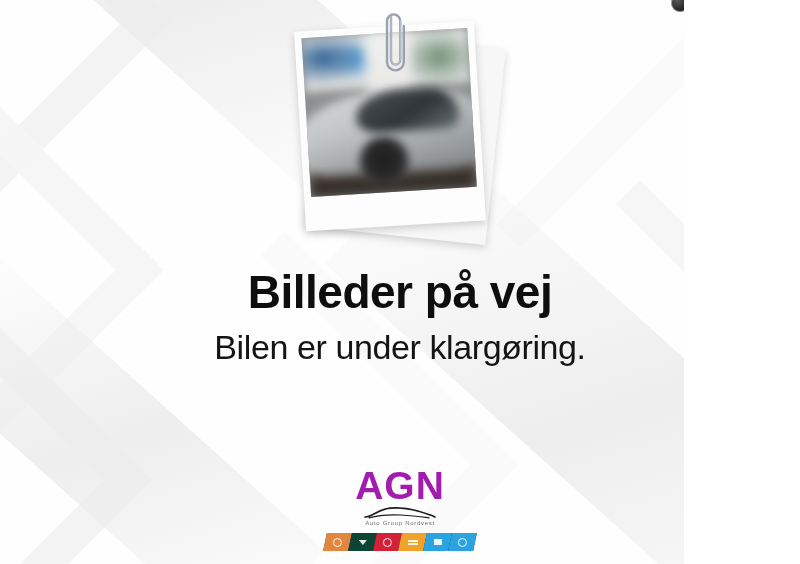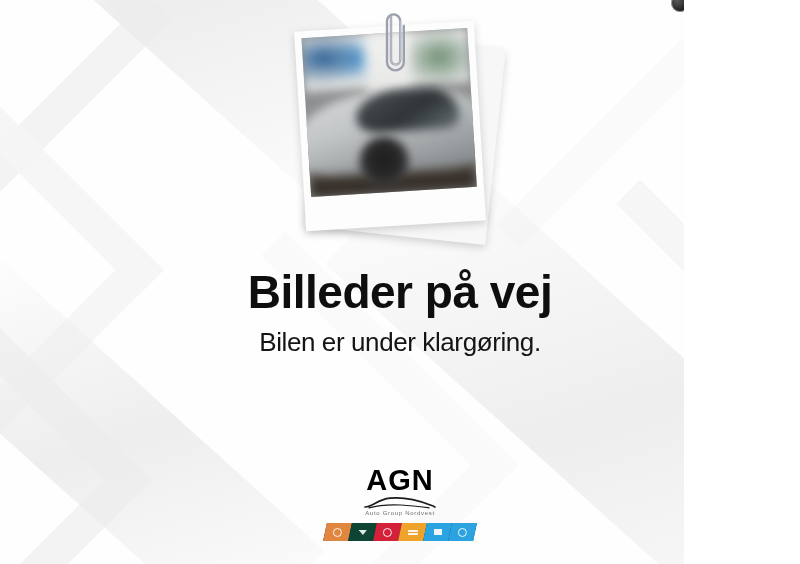--- a/index.html
+++ b/index.html
@@ -144,40 +144,40 @@
 
   .headline {
     font-size:46px;
     font-weight:bold;
     letter-spacing:-.5px;
     color:#0e0e0e;
     line-height:1.05;
   }
 
   .subline {
-    font-size:26px;
+    font-size:34px;
     font-weight:400;
     color:#141414;
     line-height:1.28;
     letter-spacing:-.4px;
   }
   .sub-wrap { margin-top:10px; }
 
   
   .logo-block {
     position:absolute;
     left:0; top:466px; width:800px;
     display:flex; flex-direction:column; align-items:center;
   }
 
   .logo-word {
-    font-size:29px;
+    font-size:39px;
     font-weight:bold;
     letter-spacing:1px;
-    color:#000000;
+    color:#a21caf;
     line-height:1;
   }
 
   .logo-car { margin-top:1px; }
 
   .logo-tag {
     font-size:6px;
     letter-spacing:.7px;
     color:#6d6d6d;
     margin-top:1px;

